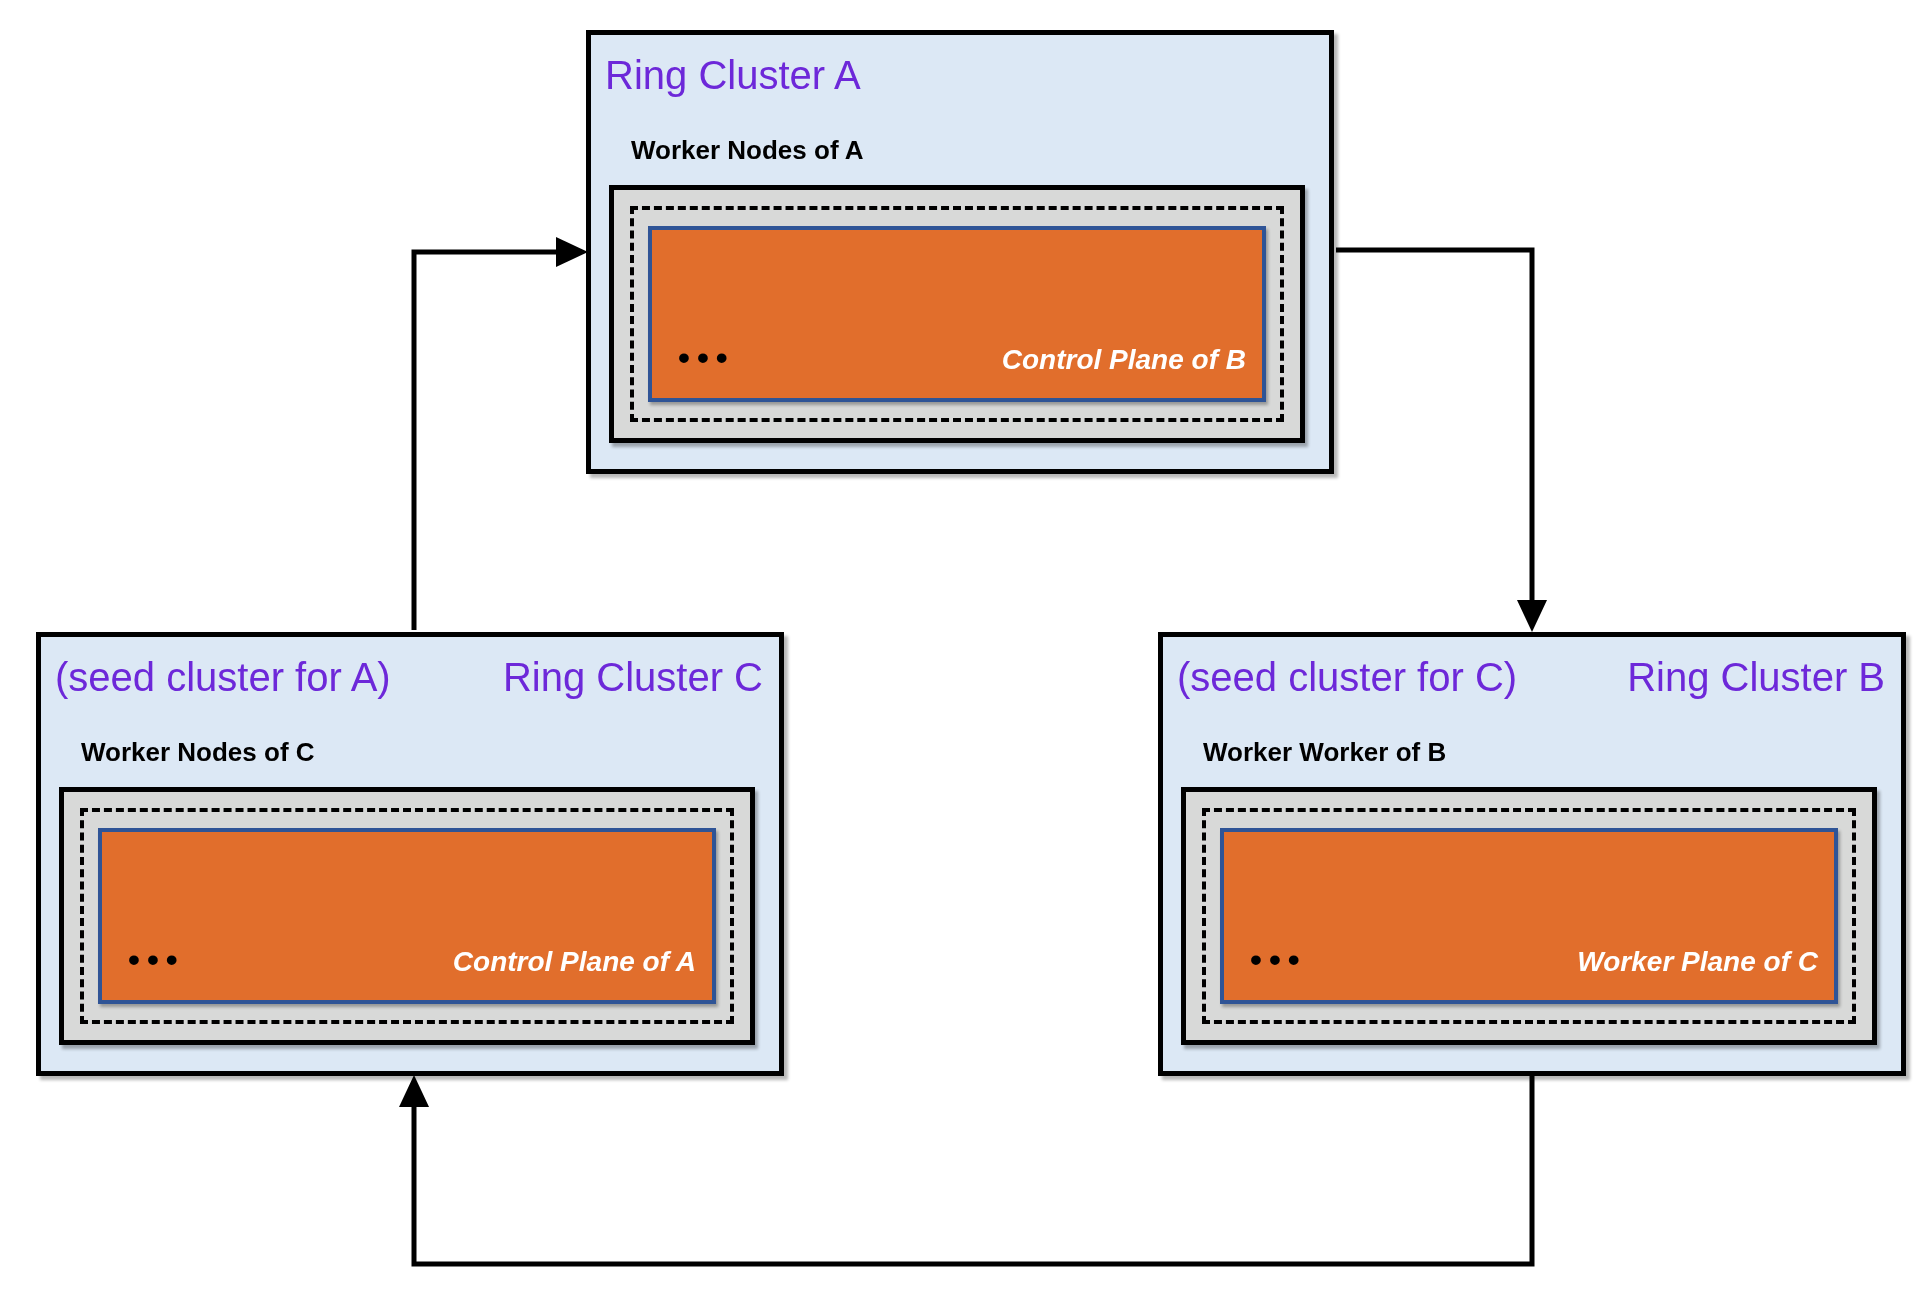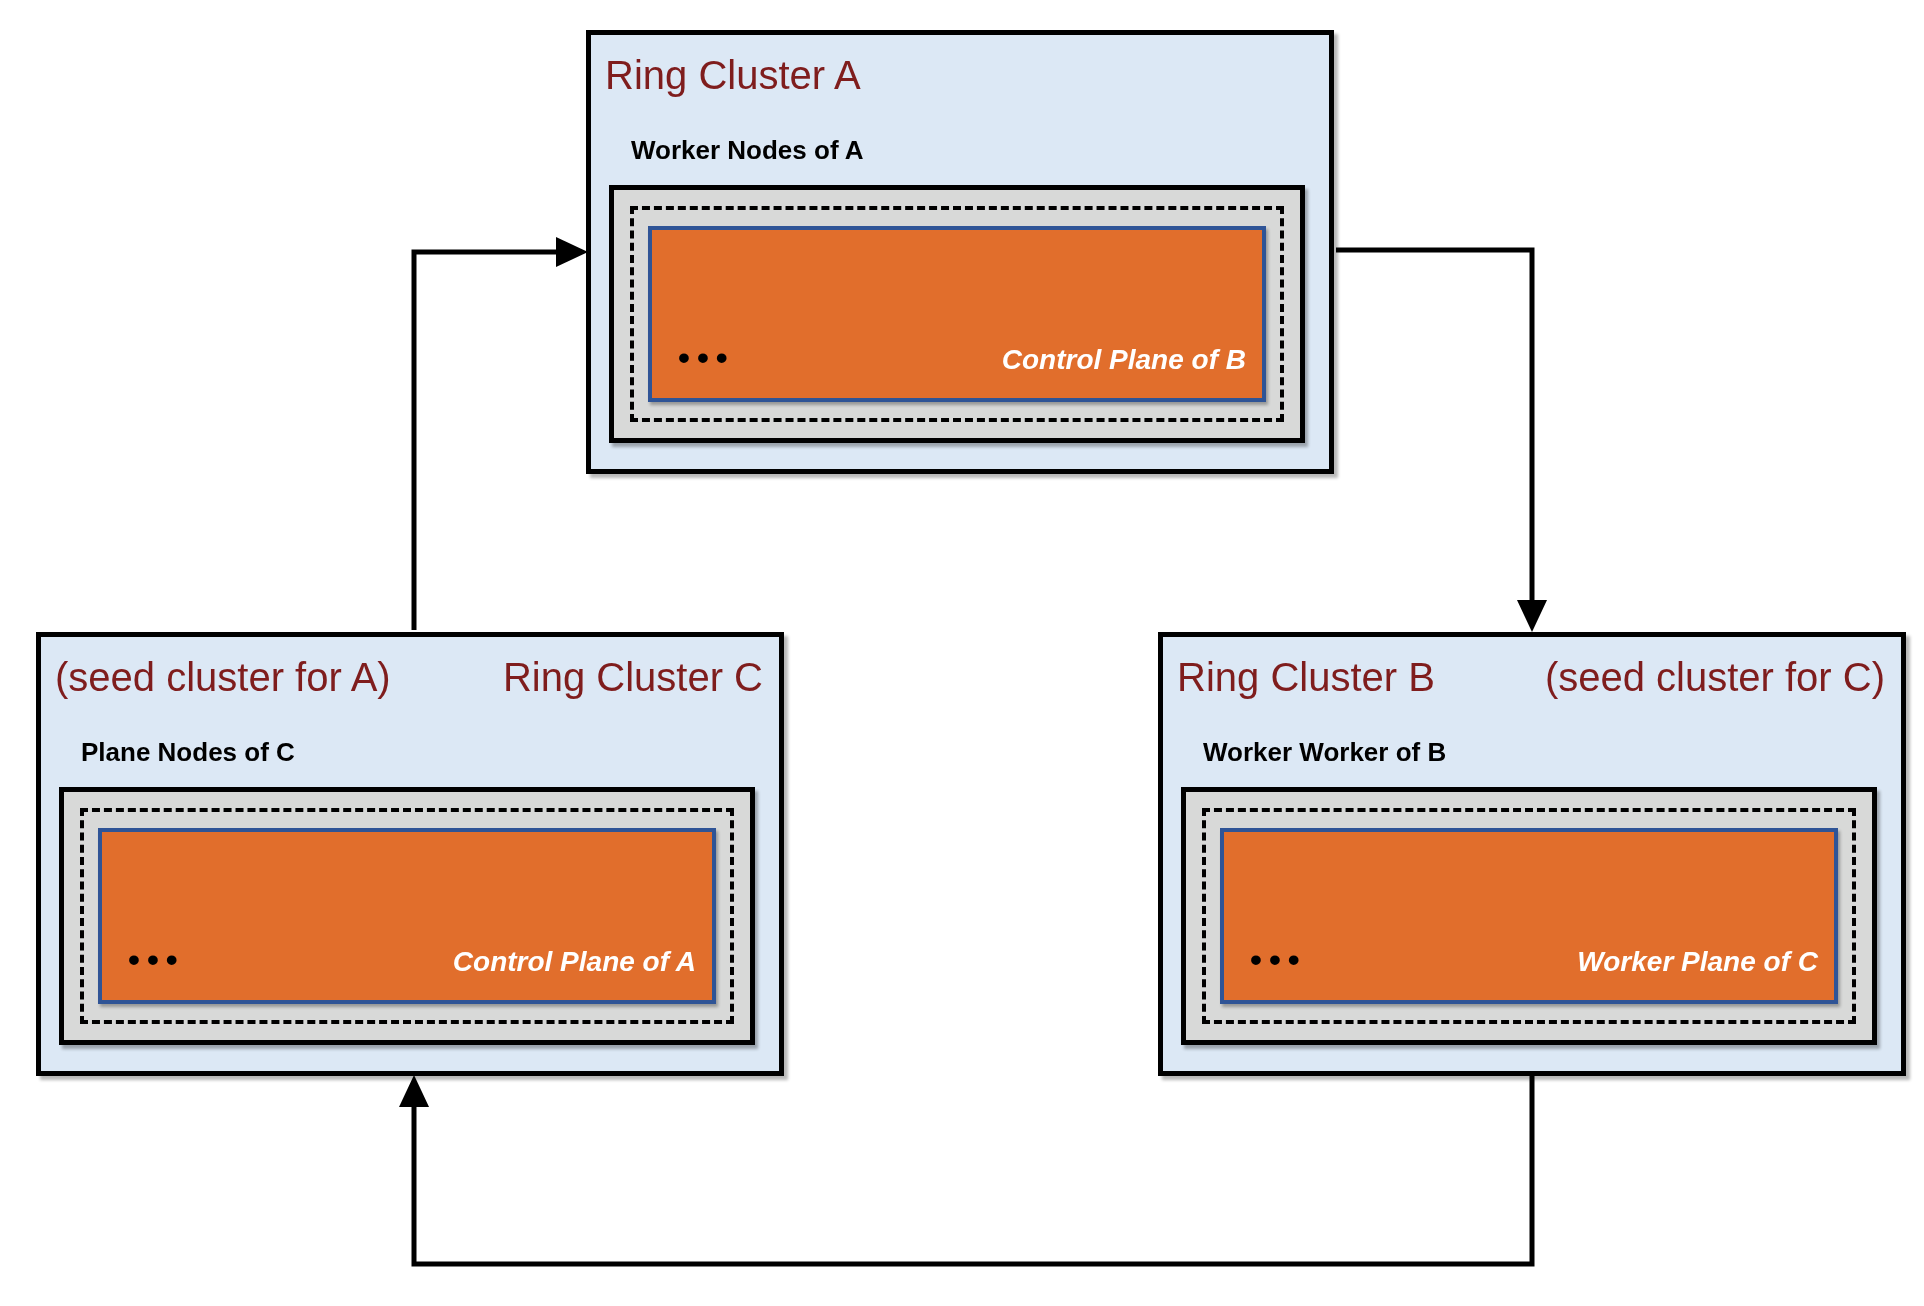--- a/index.html
+++ b/index.html
@@ -40,21 +40,21 @@
   .cluster-b { left: 1158px; top: 632px; }
 
   .cluster-title-row {
     position: absolute;
     top: 16px; left: 14px; right: 16px;
     display: flex;
     justify-content: space-between;
     align-items: baseline;
     font-size: 40px;
     line-height: 1.2;
-    color: #7f1d1d;
+    color: #6d28d9;
     white-space: nowrap;
   }
 
   .worker-label {
     position: absolute;
     top: 100px; left: 40px;
     font-size: 26px;
     font-weight: bold;
     color: #000000;
   }
@@ -136,35 +136,35 @@
         </div>
       </div>
     </div>
   </div>
 
   <div class="cluster cluster-c">
     <div class="cluster-title-row">
       <span>(seed cluster for A)</span>
       <span>Ring Cluster C</span>
     </div>
-    <div class="worker-label">Plane Nodes of C</div>
+    <div class="worker-label">Worker Nodes of C</div>
     <div class="worker-area">
       <div class="dashed-area">
         <div class="control-plane">
           <span class="dots">•••</span>
           <span class="cp-label">Control Plane of A</span>
         </div>
       </div>
     </div>
   </div>
 
   <div class="cluster cluster-b">
     <div class="cluster-title-row">
+      <span>(seed cluster for C)</span>
       <span>Ring Cluster B</span>
-      <span>(seed cluster for C)</span>
     </div>
     <div class="worker-label">Worker Worker of B</div>
     <div class="worker-area">
       <div class="dashed-area">
         <div class="control-plane">
           <span class="dots">•••</span>
           <span class="cp-label">Worker Plane of C</span>
         </div>
       </div>
     </div>

